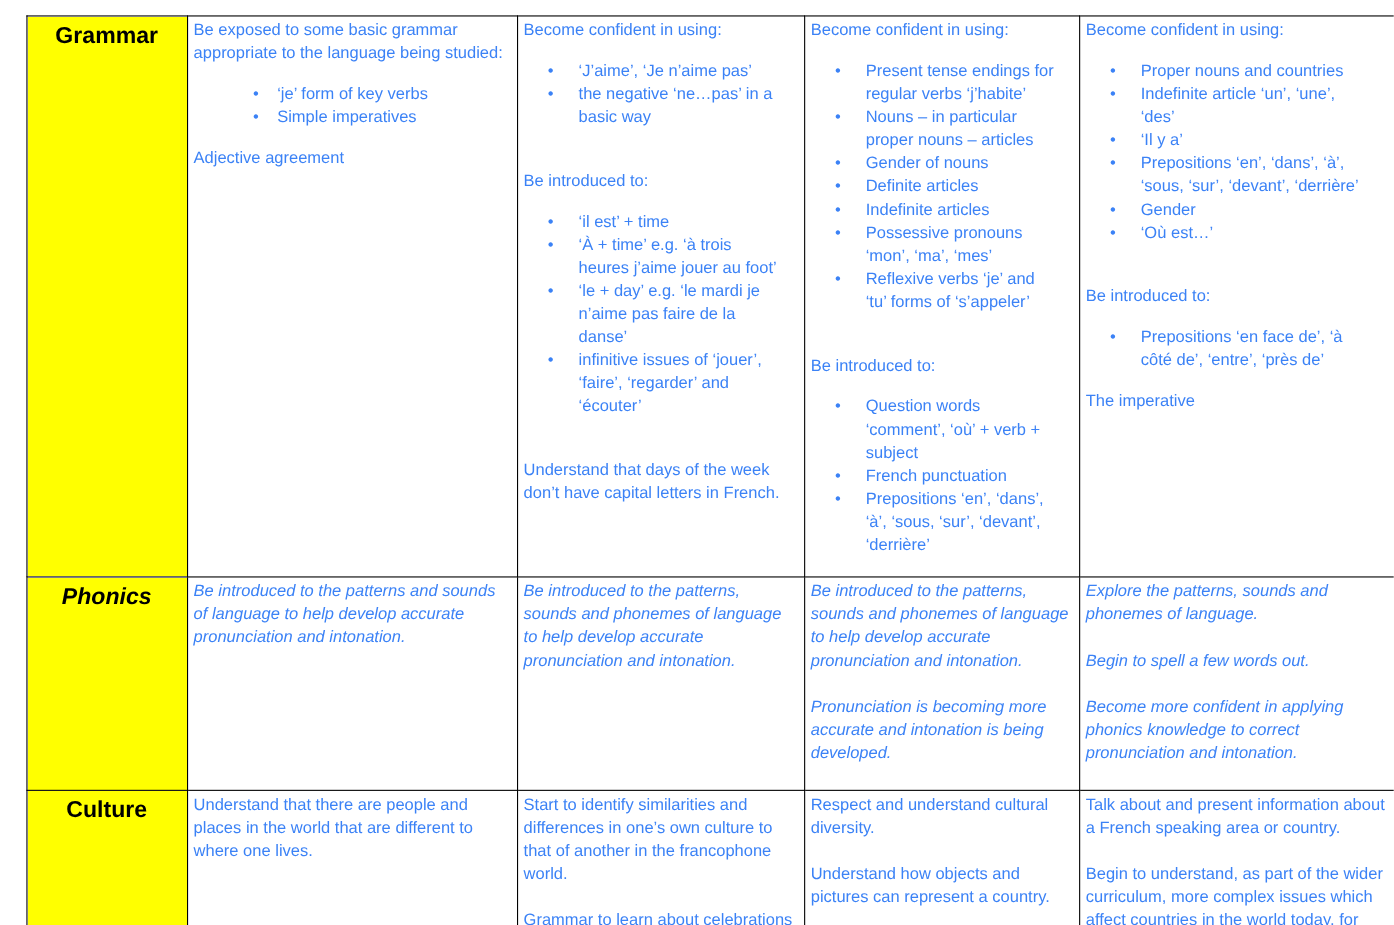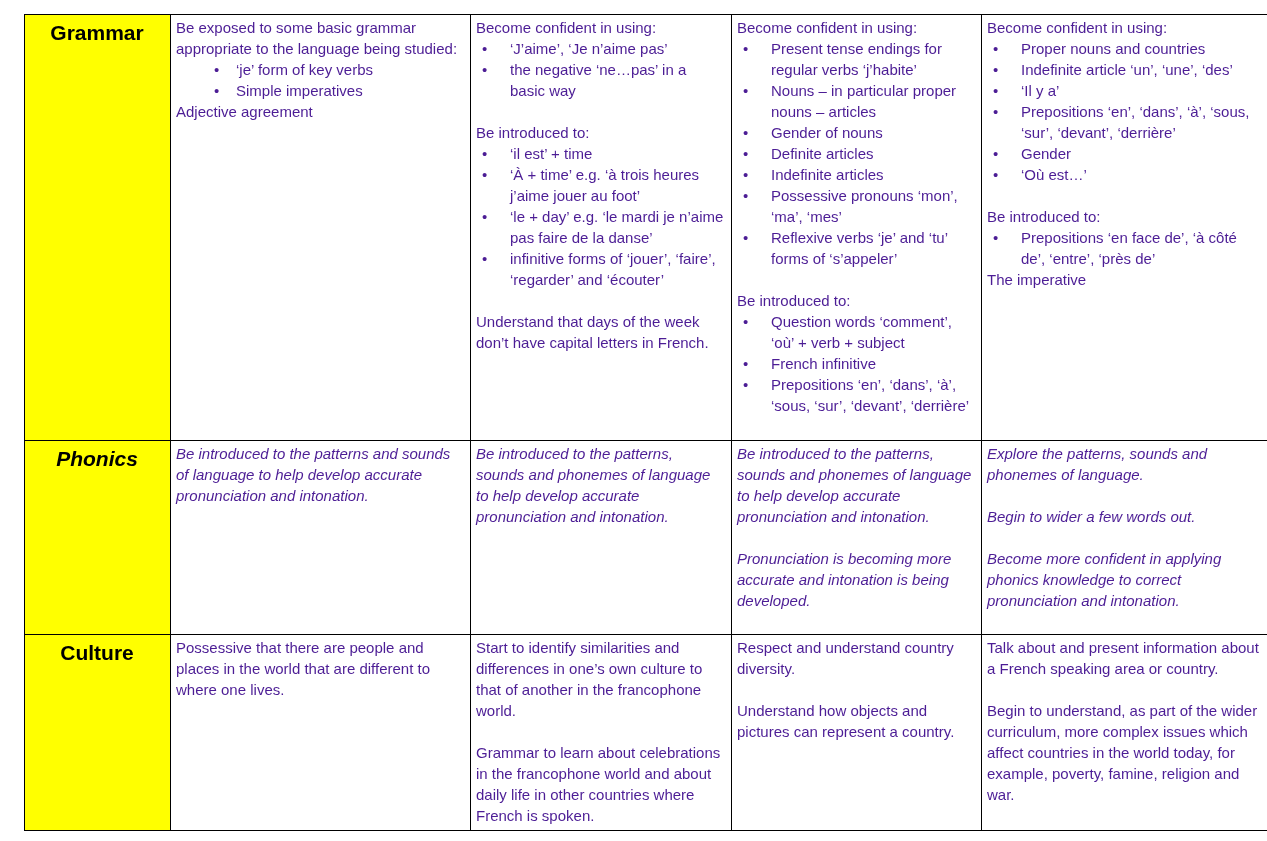--- a/index.html
+++ b/index.html
@@ -13,39 +13,39 @@
   table.curriculum {
     position: absolute; left: 24px; top: 14px;
     border-collapse: collapse; table-layout: fixed;
     width: 1244px;
   }
   td {
     border: 1.5px solid #000000;
     vertical-align: top;
     padding: 2px 6px 2px 5px;
     overflow: hidden;
-    color: #4c1d95;
+    color: #3b82f6;
     font-size: 15px;
     line-height: 21px;
   }
   td.rowhead {
     background: #ffff00;
     color: #000000;
     font-weight: bold;
     font-size: 21px;
     line-height: 26px;
     text-align: center;
     padding-top: 5px;
   }
   tr.row-grammar { height: 426px; }
   tr.row-phonics { height: 194px; font-style: italic; }
   tr.row-culture { height: 196px; margin-top: 15px; }
   .p { min-height: 21px; }
   .blank { height: 21px; }
-  ul.bullets { list-style: none; margin: 0; padding: 0; }
+  ul.bullets { list-style: none; margin: 16px; padding: 0; }
   ul.bullets li { position: relative; padding-left: 34px; }
   ul.bullets li::before { content: "\2022"; position: absolute; left: 6px; }
   ul.bullets.deep li { padding-left: 60px; }
   ul.bullets.deep li::before { left: 38px; }
 </style>
 </head>
 <body>
 
 <div class="page">
   <table class="curriculum">
@@ -72,41 +72,41 @@
             <ul class="bullets">
               <li>‘J’aime’, ‘Je n’aime pas’</li>
               <li>the negative ‘ne…pas’ in a basic way</li>
             </ul>
             <div class="blank"></div>
             <div class="p">Be introduced to:</div>
             <ul class="bullets">
               <li>‘il est’ + time</li>
               <li>‘À + time’ e.g. ‘à trois heures j’aime jouer au foot’</li>
               <li>‘le + day’ e.g. ‘le mardi je n’aime pas faire de la danse’</li>
-              <li>infinitive forms of ‘jouer’, ‘faire’, ‘regarder’ and ‘écouter’</li>
+              <li>infinitive issues of ‘jouer’, ‘faire’, ‘regarder’ and ‘écouter’</li>
             </ul>
             <div class="blank"></div>
             <div class="p">Understand that days of the week don’t have capital letters in French.</div>
           </td>
         <td class="cell">
             <div class="p">Become confident in using:</div>
             <ul class="bullets">
               <li>Present tense endings for regular verbs ‘j’habite’</li>
               <li>Nouns – in particular proper nouns – articles</li>
               <li>Gender of nouns</li>
               <li>Definite articles</li>
               <li>Indefinite articles</li>
               <li>Possessive pronouns ‘mon’, ‘ma’, ‘mes’</li>
               <li>Reflexive verbs ‘je’ and ‘tu’ forms of ‘s’appeler’</li>
             </ul>
             <div class="blank"></div>
             <div class="p">Be introduced to:</div>
             <ul class="bullets">
               <li>Question words ‘comment’, ‘où’ + verb + subject</li>
-              <li>French infinitive</li>
+              <li>French punctuation</li>
               <li>Prepositions ‘en’, ‘dans’, ‘à’, ‘sous, ‘sur’, ‘devant’, ‘derrière’</li>
             </ul>
           </td>
         <td class="cell">
             <div class="p">Become confident in using:</div>
             <ul class="bullets">
               <li>Proper nouns and countries</li>
               <li>Indefinite article ‘un’, ‘une’, ‘des’</li>
               <li>‘Il y a’</li>
               <li>Prepositions ‘en’, ‘dans’, ‘à’, ‘sous, ‘sur’, ‘devant’, ‘derrière’</li>
@@ -130,37 +130,37 @@
             <div class="p">Be introduced to the patterns, sounds and phonemes of language to help develop accurate pronunciation and intonation.</div>
           </td>
         <td class="cell">
             <div class="p">Be introduced to the patterns, sounds and phonemes of language to help develop accurate pronunciation and intonation.</div>
             <div class="blank"></div>
             <div class="p">Pronunciation is becoming more accurate and intonation is being developed.</div>
           </td>
         <td class="cell">
             <div class="p">Explore the patterns, sounds and phonemes of language.</div>
             <div class="blank"></div>
-            <div class="p">Begin to wider a few words out.</div>
+            <div class="p">Begin to spell a few words out.</div>
             <div class="blank"></div>
             <div class="p">Become more confident in applying phonics knowledge to correct pronunciation and intonation.</div>
           </td>
       </tr>
       <tr class="row-culture">
         <td class="rowhead">Culture</td>
         <td class="cell">
-            <div class="p">Possessive that there are people and places in the world that are different to where one lives.</div>
+            <div class="p">Understand that there are people and places in the world that are different to where one lives.</div>
           </td>
         <td class="cell">
             <div class="p">Start to identify similarities and differences in one’s own culture to that of another in the francophone world.</div>
             <div class="blank"></div>
             <div class="p">Grammar to learn about celebrations in the francophone world and about daily life in other countries where French is spoken.</div>
           </td>
         <td class="cell">
-            <div class="p">Respect and understand country diversity.</div>
+            <div class="p">Respect and understand cultural diversity.</div>
             <div class="blank"></div>
             <div class="p">Understand how objects and pictures can represent a country.</div>
           </td>
         <td class="cell">
             <div class="p">Talk about and present information about a French speaking area or country.</div>
             <div class="blank"></div>
             <div class="p">Begin to understand, as part of the wider curriculum, more complex issues which affect countries in the world today, for example, poverty, famine, religion and war.</div>
           </td>
       </tr>
     </tbody>

